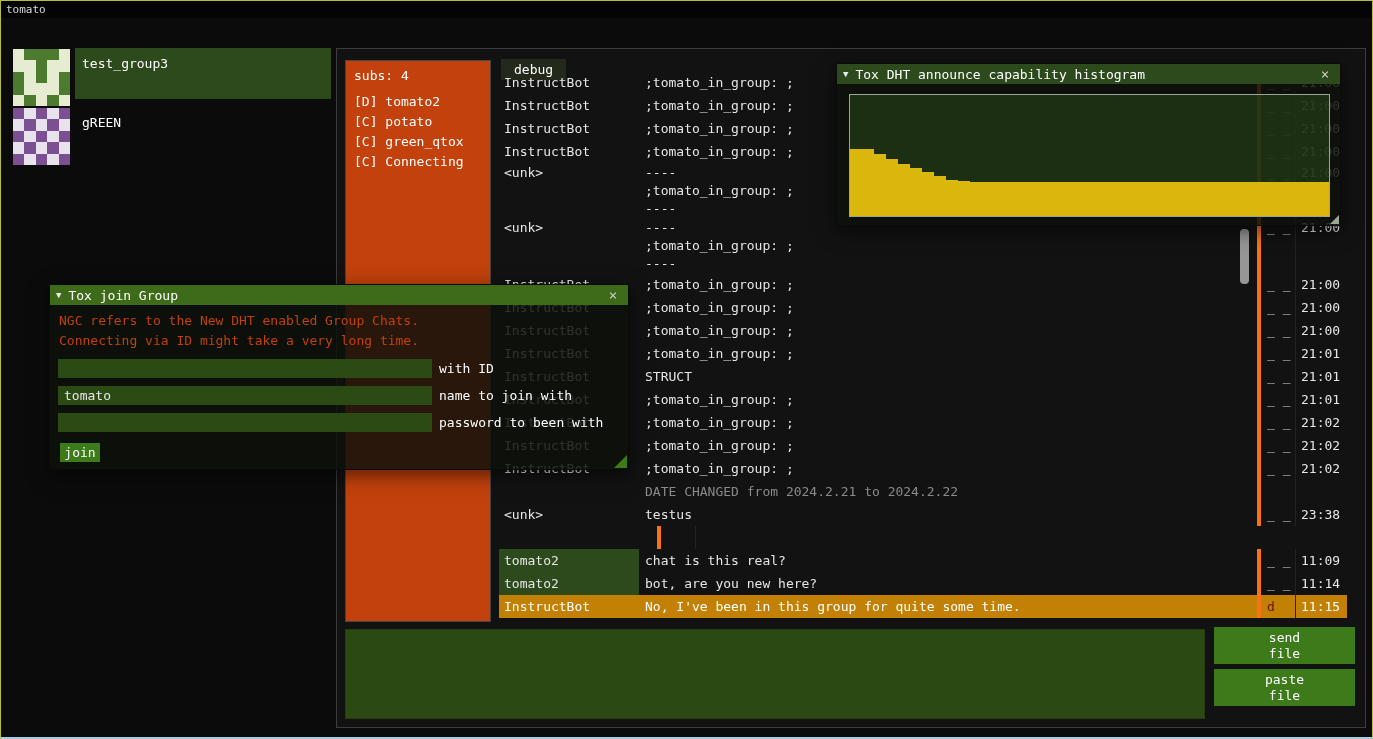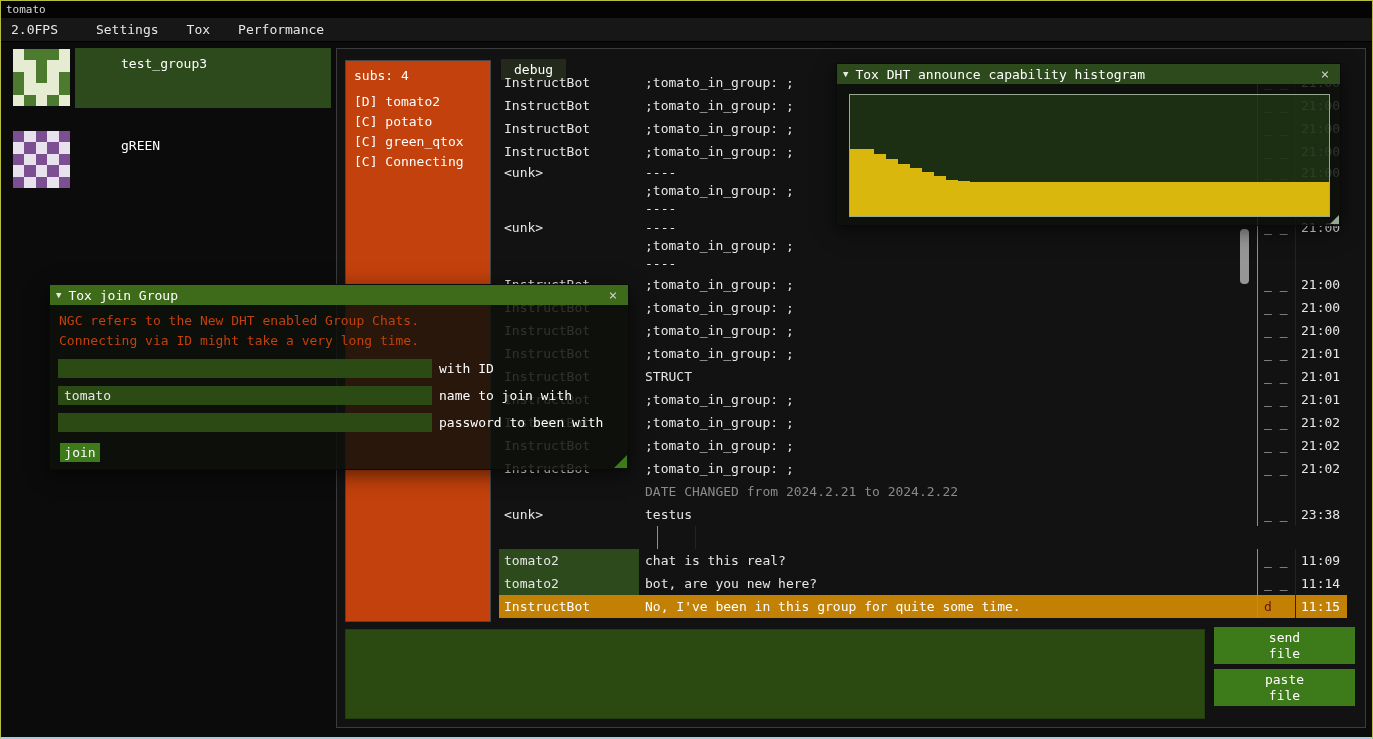--- a/index.html
+++ b/index.html
@@ -11,21 +11,21 @@
   }
   .titlebar { position:absolute; left:0; top:0; right:0; height:17px; background:#040404;
     font-size:11px; line-height:17px; padding-left:5px; color:#d8d8d8; }
   .menubar { position:absolute; left:0; top:17px; right:0; height:24px; background:#171717;
     display:flex; align-items:center; font-size:13px; border-bottom:1px solid #000; }
   .fps { padding:0 10px; margin-right:14px; color:#e8e8e8; }
   .menu-item { padding:0 14px; height:24px; line-height:24px; cursor:default; }
 
   
   .group-list { position:absolute; left:8px; top:47px; width:322px; }
-  .group-row { position:relative; height:60px; margin-bottom:22px; display:flex;gap:39px; }
+  .group-row { position:relative; height:51px; margin-bottom:8px; display:flex; }
   .group-row.selected { background:linear-gradient(to right, transparent 66px, #2c4a1b 66px); }
   .avatar { display:grid; grid-template-columns:repeat(5,1fr); grid-template-rows:repeat(5,1fr);
     width:57px; height:57px; margin:1px 0 0 4px; flex:none; }
   .group-label { margin:8px 0 0 12px; font-size:13px; color:#fff; }
 
   
   .main-window { position:absolute; left:335px; top:47px; width:1030px; height:680px;
     border:1px solid #3c3c3c; background:#121212; }
   .tab { position:absolute; left:164px; top:10px; height:21px; padding:0 13px; line-height:21px;
     background:#232a1c; color:#fff; font-size:13px; }
@@ -37,21 +37,21 @@
   .chat-log { position:absolute; left:162px; top:22px; width:848px; height:547px;
     overflow:hidden; font-size:13px; }
   .row { display:flex; height:23px; align-items:stretch; }
   .row.multi { height:55px; }
   .cell { line-height:23px; overflow:hidden; white-space:pre-line; }
   .row.multi .cell { line-height:18px; padding-top:1px; }
   .cell-name { width:140px; padding-left:5px; flex:none; }
   .cell-name.green { background:#2c4a1b; }
   .cell-msg { width:600px; padding-left:6px; flex:none; }
   .cell-gap { width:18px; flex:none; }
-  .cell-flag { width:38px; padding-left:6px; flex:none; border-left:1px solid #f97316; color:#d8d8d8; }
+  .cell-flag { width:38px; padding-left:6px; flex:none; border-left:4px solid #f97316; color:#d8d8d8; }
   .cell-time { width:52px; padding-left:5px; flex:none; border-left:1px solid #232323; }
   .row.date .cell-msg { color:#8a8a8a; }
   .row.highlight { background:#c28104; }
   .row.highlight .cell { color:#fff; }
   .row.highlight .cell-flag { color:#6d1111; }
 
   .message-input { position:absolute; left:8px; top:580px; width:860px; height:90px;
     background:#2a4a12; border:1px solid #233d10; }
   .file-btn { position:absolute; left:877px; width:141px; height:37px; background:#3d7a1a;
     color:#fff; font-family:inherit; font-size:13px; border:none; white-space:pre-line;
@@ -92,28 +92,20 @@
   .bar { flex:1 0 auto; background:#d9b70d; }
 </style>
 </head>
 <body>
 
 <div class="app">
   <div class="titlebar">
     <span>tomato</span>
   </div>
 
-  <div class="menubar">
-    <span class="fps">2.0FPS</span>
-    <span style="display:flex">
-        <div class="menu-item">Settings</div>
-        <div class="menu-item">Tox</div>
-        <div class="menu-item">Performance</div>
-      </span>
-  </div>
 
   <div class="group-list">
       <div class="group-row selected">
         <div class="avatar">
           <div style="background: rgb(230, 236, 210);"></div>
           <div style="background: rgb(76, 122, 46);"></div>
           <div style="background: rgb(76, 122, 46);"></div>
           <div style="background: rgb(76, 122, 46);"></div>
           <div style="background: rgb(230, 236, 210);"></div>
           <div style="background: rgb(230, 236, 210);"></div>

